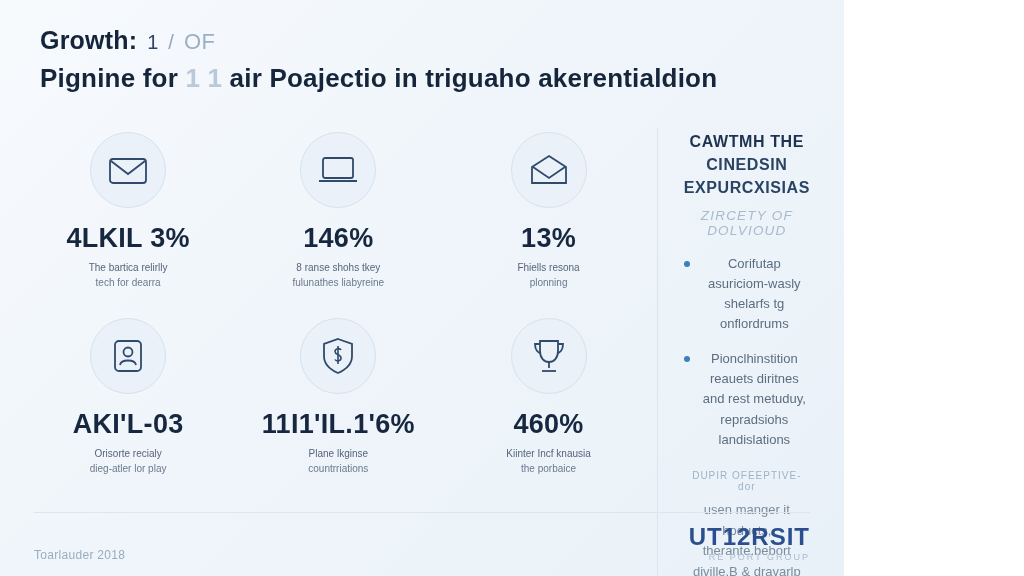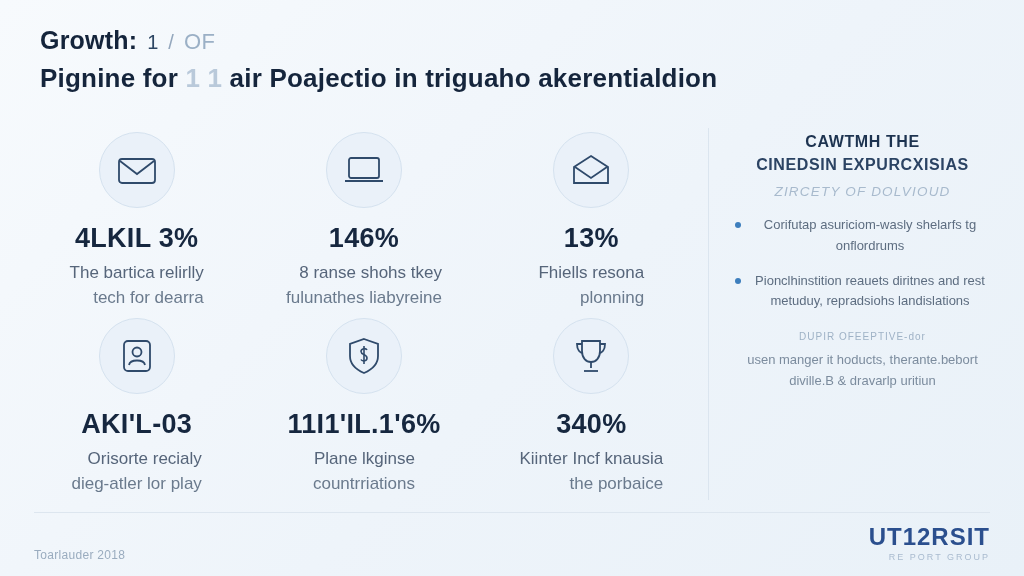--- a/index.html
+++ b/index.html
@@ -8,21 +8,21 @@
   }
   body {
     width: 1024px;
     height: 576px;
     background: #ffffff;
     font-family: "Liberation Sans", sans-serif;
     overflow: hidden;
   }
   .poster {
     position: relative;
-    width: 1024px;
+    width: 844px;
     height: 576px;
     background: linear-gradient(135deg, #f7fafd 0%, #eef4fa 55%, #e9f1f8 100%);
     box-sizing: border-box;
     padding: 26px 34px 0 34px;
   }
   
   .header {
     margin-left: 6px;
   }
   .kicker {
@@ -96,25 +96,24 @@
   }
   .stat-value {
     font-size: 27px;
     font-weight: bold;
     color: #16273f;
     letter-spacing: .3px;
     line-height: 1.1;
     margin-bottom: 6px;
   }
   .stat-desc {
-    font-size: 17px;
+    font-size: 10px;
     color: #56657a;
     line-height: 1.5;
     max-width: 172px;
-    text-align: right;
   }
   .stat-desc .d2 {
     display: block;
     color: #6a7a8d;
   }
   
   .panel {
     flex: 1;
     border-left: 1px solid #dbe5ef;
     padding: 2px 0 0 26px;
@@ -307,21 +306,21 @@
       <div class="stat">
         <div class="icon-circle">
           <svg width="36" height="38" viewBox="0 0 36 38" fill="none" stroke="#2f4a6b" stroke-width="1.8">
             <path d="M9 4 H27 V14 C27 21 23 25 18 25 C13 25 9 21 9 14 Z"></path>
             <path d="M9 7 H4 C4 13 7 16 10 16"></path>
             <path d="M27 7 H32 C32 13 29 16 26 16"></path>
             <line x1="18" y1="25" x2="18" y2="31"></line>
             <line x1="11" y1="34" x2="25" y2="34"></line>
           </svg>
         </div>
-        <div class="stat-value">340%</div>
+        <div class="stat-value">460%</div>
         <div class="stat-desc">
           <span>Kiinter Incf knausia</span>
           <span class="d2">the porbaice</span>
         </div>
       </div>
 
     </div>
 
     <div class="panel">
       <div class="panel-title">

